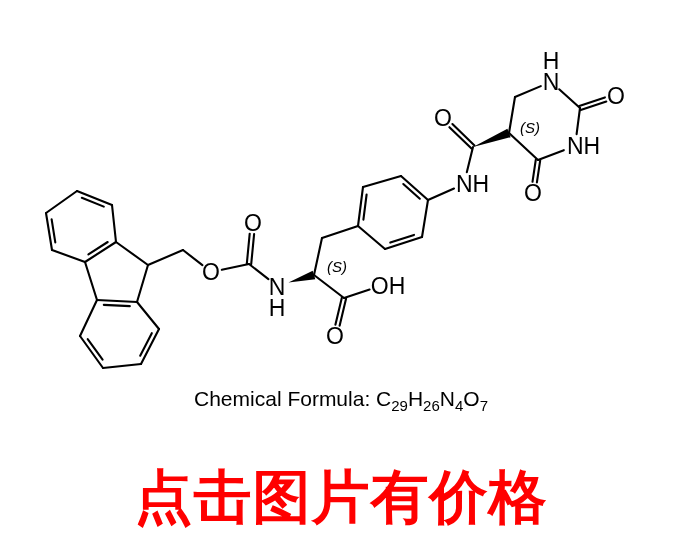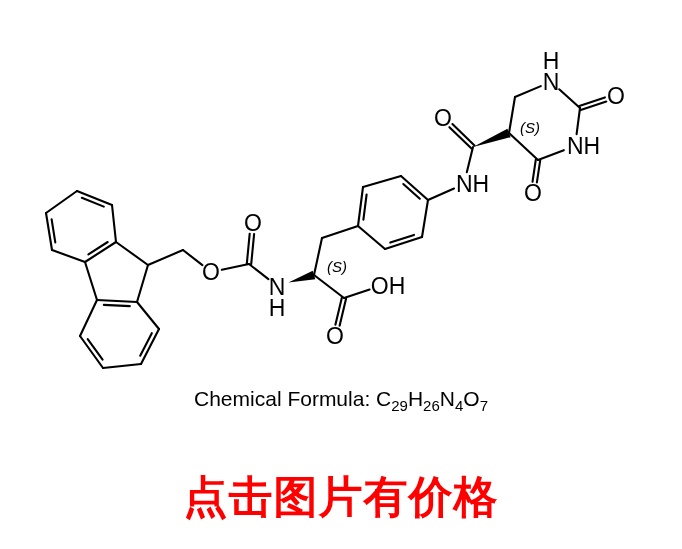--- a/index.html
+++ b/index.html
@@ -33,21 +33,21 @@
     vertical-align: -5px;
   }
   #price-banner {
     position: absolute;
     left: 0;
     top: 458px;
     width: 682px;
     text-align: center;
     font-family: "Liberation Serif", "DejaVu Serif", serif;
     font-weight: bold;
-    font-size: 44px;
+    font-size: 58px;
     line-height: 80px;
     letter-spacing: 1px;
     white-space: nowrap;
   }
 </style>
 </head>
 <body>
 
 <div id="canvas">
 

